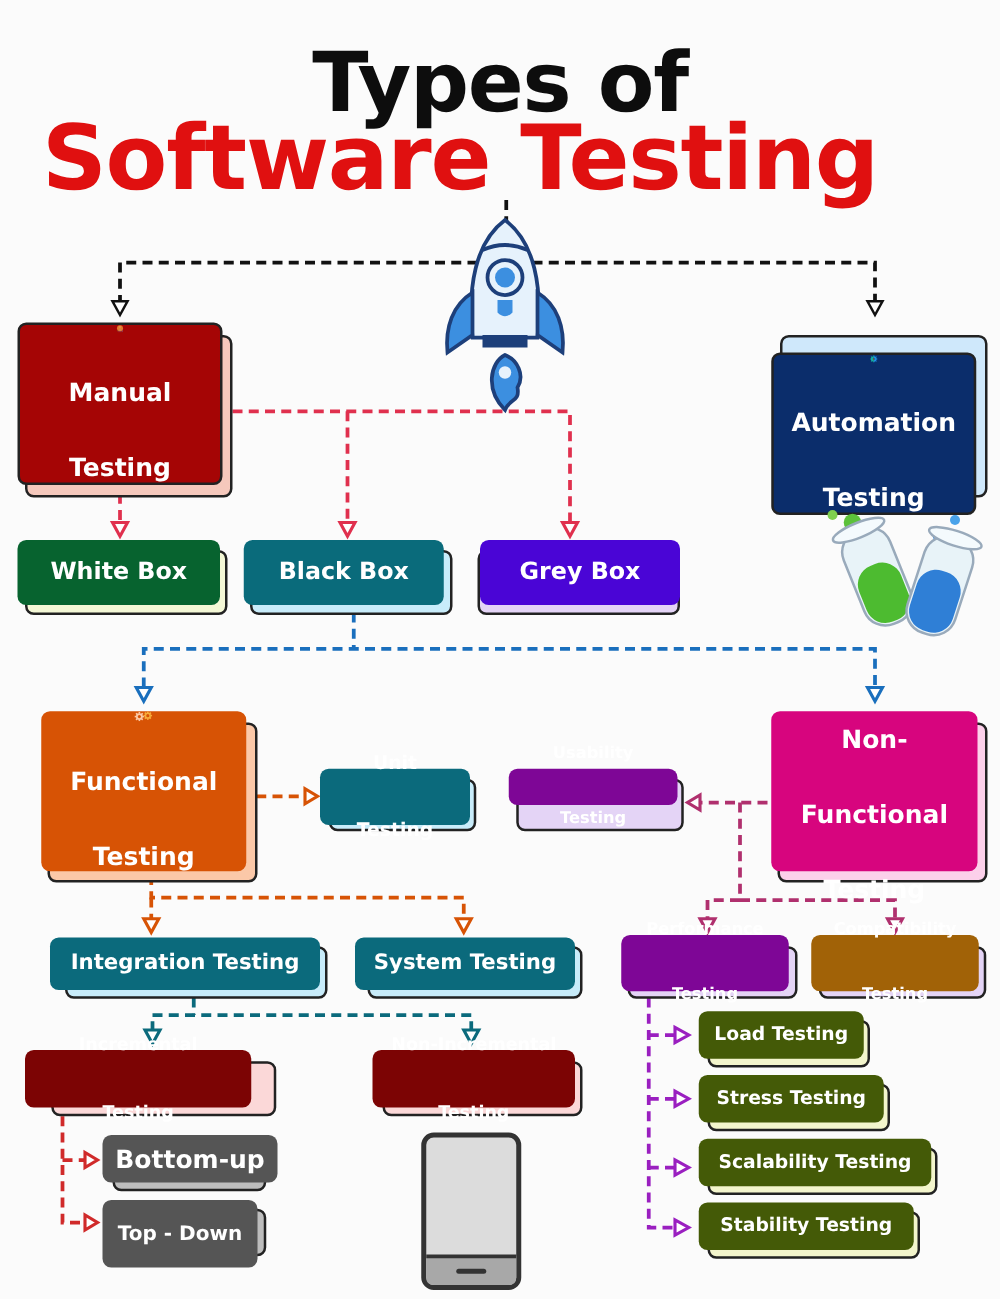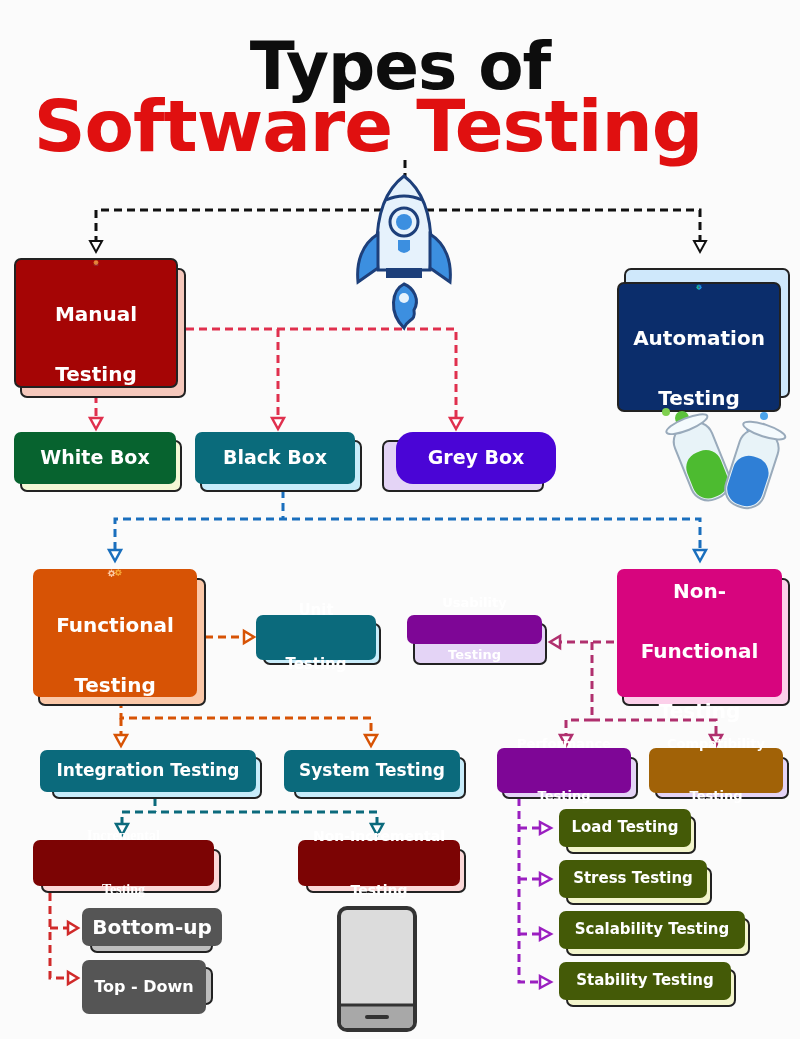--- a/index.html
+++ b/index.html
@@ -166,21 +166,21 @@
 <div class="node" style="left:14px;top:432px;width:162px;height:52px;background:#07632f;font-size:19px;">
   <span class="lbl">White Box</span>
 </div>
 
 <div class="shadow" style="left:200px;top:440px;width:162px;height:52px;background:#c8ecfa;"></div>
 <div class="node" style="left:195px;top:432px;width:160px;height:52px;background:#0a6b7b;font-size:19px;">
   <span class="lbl">Black Box</span>
 </div>
 
 <div class="shadow" style="left:382px;top:440px;width:162px;height:52px;background:#e4d4f6;"></div>
-<div class="node" style="left:396px;top:432px;width:160px;height:52px;background:#4a05d6;font-size:19px;border-radius:17px;">
+<div class="node" style="left:384px;top:432px;width:160px;height:52px;background:#4a05d6;font-size:19px;">
   <span class="lbl">Grey Box</span>
 </div>
 
 <div class="shadow" style="left:38px;top:578px;width:168px;height:128px;background:#fbc8a8;"></div>
 <div class="node" style="left:33px;top:569px;width:164px;height:128px;background:#d75305;font-size:20px;">
   <svg width="120" height="64" viewBox="0 0 120 64">
     <g transform="translate(32,34)">
       <circle r="22" fill="#fcc8a4"></circle>
       <g fill="#fcc8a4">
           <rect x="-5" y="-30" width="10" height="12"></rect>
@@ -252,21 +252,21 @@
   <span class="lbl">Testing</span>
 </div>
 
 <div class="shadow" style="left:655px;top:757px;width:134px;height:42px;background:#e4d4f6;"></div>
 <div class="node" style="left:649px;top:748px;width:134px;height:45px;background:#a16207;font-size:13px;">
   <span class="lbl">Compatibility</span>
   <span class="lbl">Testing</span>
 </div>
 
 <div class="shadow" style="left:41px;top:849px;width:180px;height:44px;background:#fbd8d8;"></div>
-<div class="node" style="left:33px;top:840px;width:181px;height:46px;background:#7c0404;font-size:14px;font-family:Liberation Serif, serif;">
+<div class="node" style="left:20px;top:840px;width:181px;height:46px;background:#7c0404;font-size:14px;">
   <span class="lbl">Incremental</span>
   <span class="lbl">Testing</span>
 </div>
 
 <div class="shadow" style="left:306px;top:849px;width:160px;height:44px;background:#fbd8d8;"></div>
 <div class="node" style="left:298px;top:840px;width:162px;height:46px;background:#7c0404;font-size:14px;">
   <span class="lbl">Non-Incremental</span>
   <span class="lbl">Testing</span>
 </div>
 

